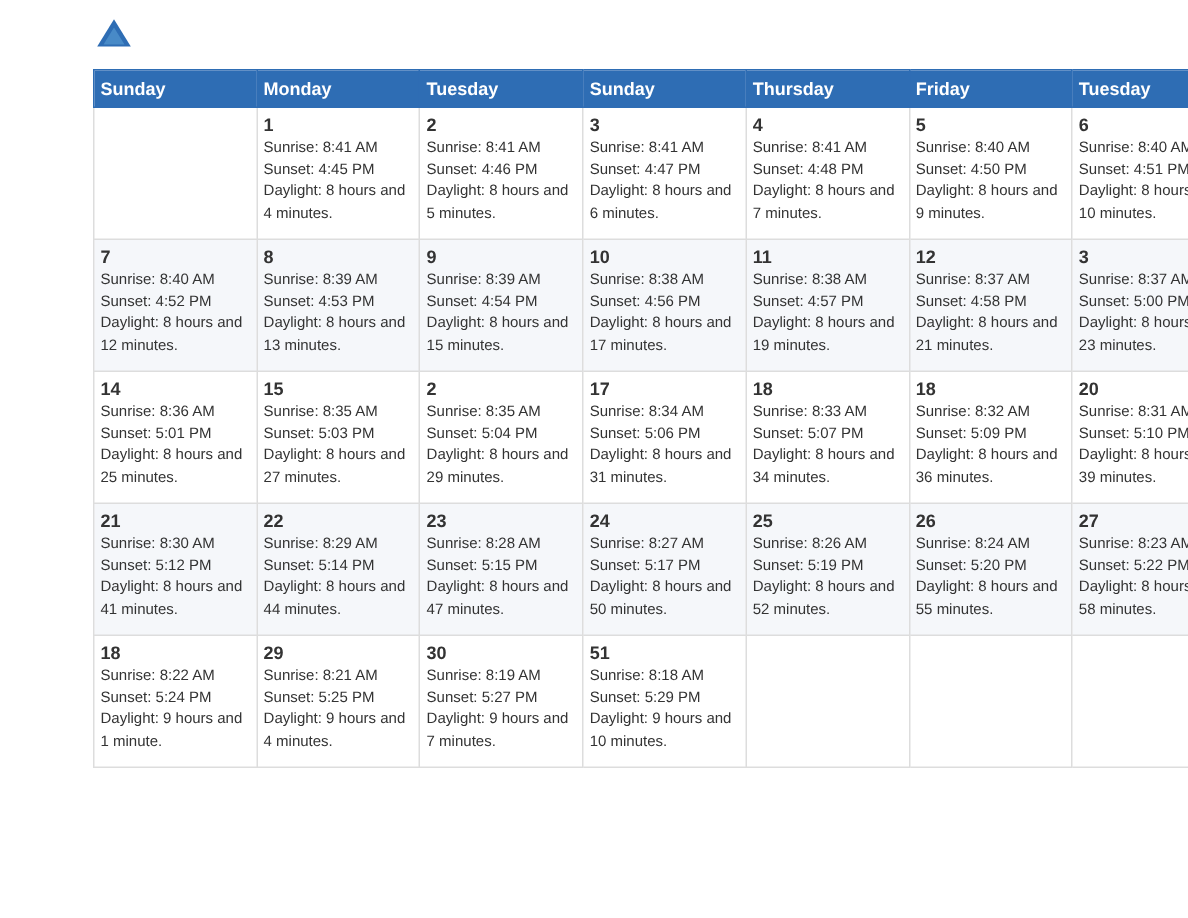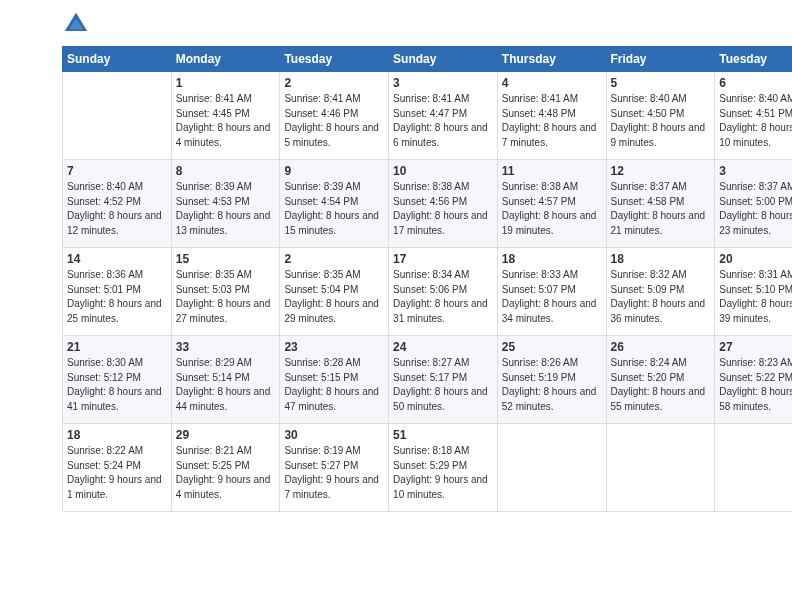--- a/index.html
+++ b/index.html
@@ -213,21 +213,21 @@
             <span class="day-number">20</span>
             <div class="day-info">Sunrise: 8:31 AM<br>Sunset: 5:10 PM<br>Daylight: 8 hours and 39 minutes.</div>
           </td>
         </tr>
         <tr>
           <td>
             <span class="day-number">21</span>
             <div class="day-info">Sunrise: 8:30 AM<br>Sunset: 5:12 PM<br>Daylight: 8 hours and 41 minutes.</div>
           </td>
           <td>
-            <span class="day-number">33</span>
+            <span class="day-number">22</span>
             <div class="day-info">Sunrise: 8:29 AM<br>Sunset: 5:14 PM<br>Daylight: 8 hours and 44 minutes.</div>
           </td>
           <td>
             <span class="day-number">23</span>
             <div class="day-info">Sunrise: 8:28 AM<br>Sunset: 5:15 PM<br>Daylight: 8 hours and 47 minutes.</div>
           </td>
           <td>
             <span class="day-number">24</span>
             <div class="day-info">Sunrise: 8:27 AM<br>Sunset: 5:17 PM<br>Daylight: 8 hours and 50 minutes.</div>
           </td>

